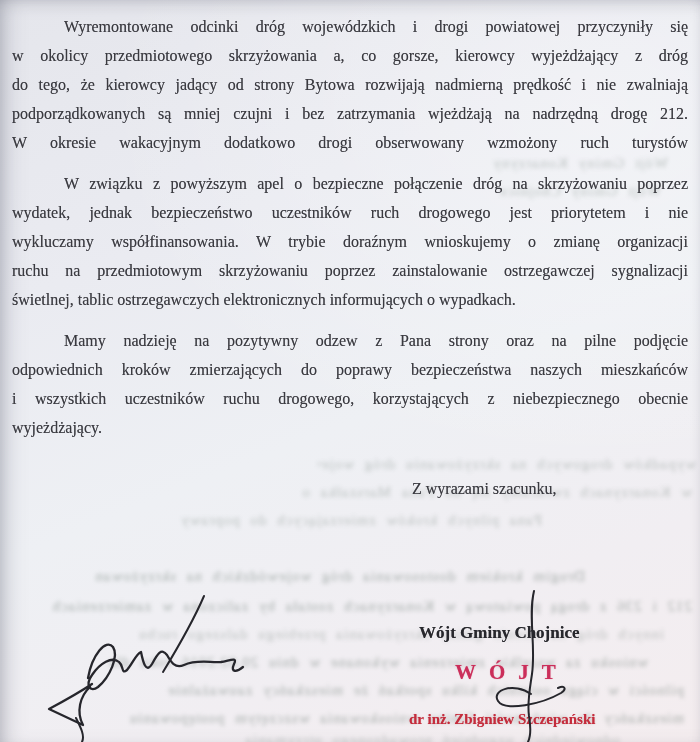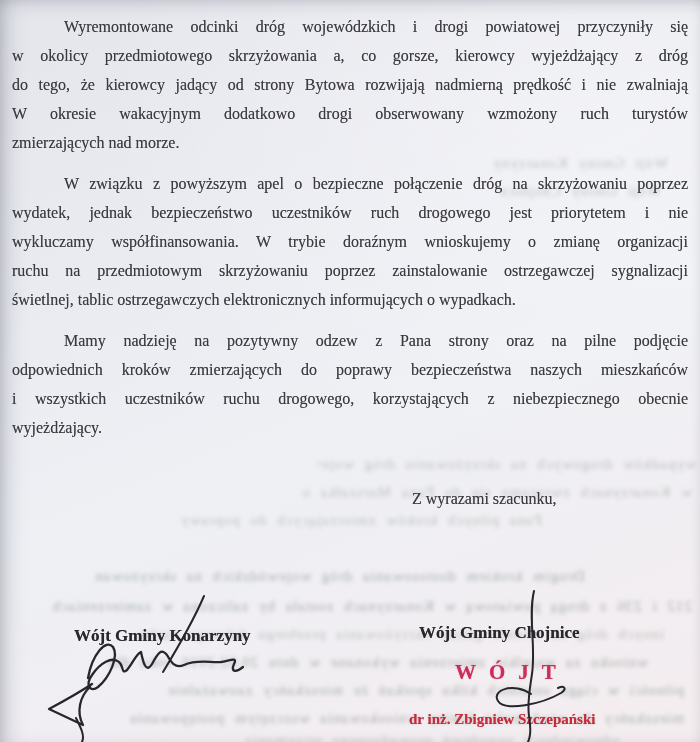--- a/index.html
+++ b/index.html
@@ -37,21 +37,21 @@
   }
   .line{
     height:29px;line-height:29px;
     text-align:justify;text-align-last:justify;
     text-shadow:0 0 0.5px rgba(58,58,64,0.55);
   }
   .line.last{text-align-last:left;}
   .line.indent{text-indent:52px;}
   .para{margin:0 0 12px 0;}
   .closing{
-    position:absolute;left:412px;top:490px;z-index:1;
+    position:absolute;left:412px;top:480px;z-index:1;
     font-size:16px;color:#3a3a40;
     text-shadow:0 0 0.5px rgba(58,58,64,0.55);
   }
   .sig-title{
     position:absolute;z-index:2;
     font-size:17px;font-weight:bold;color:#27272c;
     text-shadow:0 0 0.6px rgba(39,39,44,0.6);
     white-space:nowrap;
   }
   .sig-title.left{left:74px;top:626px;}
@@ -94,41 +94,40 @@
     <div class="ghost dk" style="top:682px;left:0;width:684px">pilności w ciągu ostatnich kilku spotkań że mieszkańcy zauważalnie</div>
     <div class="ghost dk" style="top:710px;left:0;width:684px">mieszkańcy do wiadomości Gminy wnioskowania wszczętym postępowaniu</div>
     <div class="ghost" style="top:732px;left:60px;width:560px">odpowiednich uzgodnień prowadzonego utrzymania</div>
   </div>
 
   <div class="content">
     <div class="para">
       <div class="line indent">Wyremontowane odcinki dróg wojewódzkich i drogi powiatowej przyczyniły się</div>
       <div class="line">w okolicy przedmiotowego skrzyżowania a, co gorsze, kierowcy wyjeżdżający z dróg</div>
       <div class="line">do tego, że kierowcy jadący od strony Bytowa rozwijają nadmierną prędkość i nie zwalniają</div>
+      <div class="line">podporządkowanych są mniej czujni i bez zatrzymania wjeżdżają na nadrzędną drogę 212.</div>
       <div class="line">W okresie wakacyjnym dodatkowo drogi obserwowany wzmożony ruch turystów</div>
-      <div class="line last">zmierzających nad morze.</div>
     </div>
     <div class="para">
       <div class="line indent">W związku z powyższym apel o bezpieczne połączenie dróg na skrzyżowaniu poprzez</div>
       <div class="line">wydatek, jednak bezpieczeństwo uczestników ruch drogowego jest priorytetem i nie</div>
       <div class="line">wykluczamy współfinansowania. W trybie doraźnym wnioskujemy o zmianę organizacji</div>
       <div class="line">ruchu na przedmiotowym skrzyżowaniu poprzez zainstalowanie ostrzegawczej sygnalizacji</div>
       <div class="line last">świetlnej, tablic ostrzegawczych elektronicznych informujących o wypadkach.</div>
     </div>
     <div class="para">
       <div class="line indent">Mamy nadzieję na pozytywny odzew z Pana strony oraz na pilne podjęcie</div>
       <div class="line">odpowiednich kroków zmierzających do poprawy bezpieczeństwa naszych mieszkańców</div>
       <div class="line">i wszystkich uczestników ruchu drogowego, korzystających z niebezpiecznego obecnie</div>
       <div class="line last">wyjeżdżający.</div>
     </div>
   </div>
 
   <div class="closing">Z wyrazami szacunku,</div>
 
-  <div class="sig-title left">Wójt Gminy Konarzyny</div>
   <svg class="sig-svg left" width="235" height="150" viewBox="0 0 235 150">
     <path d="M182,4 C173,25 158,52 141,80" stroke-width="2"></path>
     <path d="M66,86 C70,63 84,46 91,55 C97,64 88,85 76,95 C68,101 63,93 70,83 C78,71 90,64 97,70 C102,74 99,83 105,78 C111,71 114,62 119,60 C121,70 124,82 130,72 C135,63 139,55 145,63 C149,70 153,77 162,73 C175,67 189,71 199,70 C207,69 216,64 212,72 C208,81 215,80 221,75" stroke-width="2.3"></path>
     <path d="M70,92 C58,100 42,109 27,117 L61,133 C54,120 58,104 68,95" stroke-width="2.3"></path>
     <path d="M54,126 C59,136 63,144 60,150" stroke-width="2"></path>
   </svg>
 
   <div class="sig-title right">Wójt Gminy Chojnice</div>
   <div class="stamp">WÓJT</div>
   <div class="sig-name">dr inż. Zbigniew Szczepański</div>

